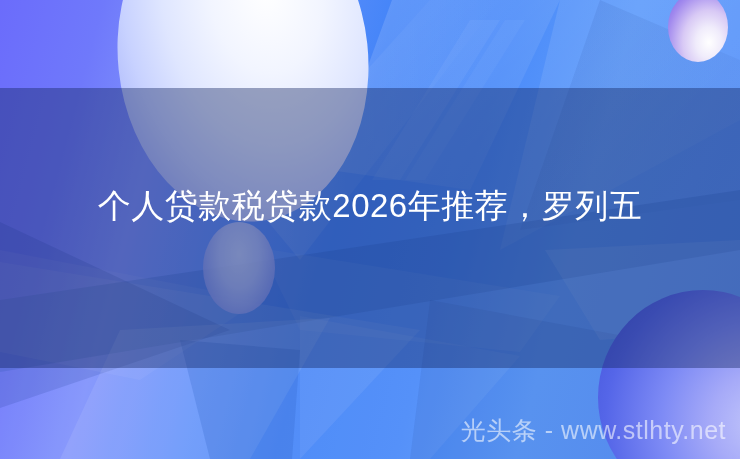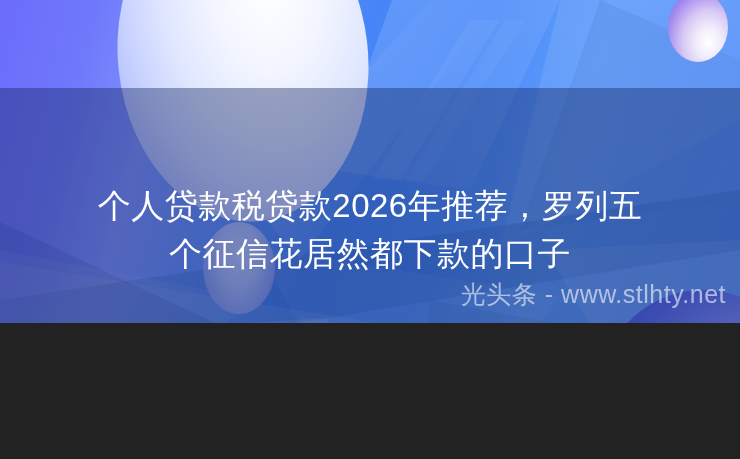--- a/index.html
+++ b/index.html
@@ -3,21 +3,21 @@
 <meta charset="utf-8">
 <style>
   html, body {
     margin: 0;
     padding: 0;
     background: #222;
   }
   #banner {
     position: relative;
     width: 740px;
-    height: 323px;
+    height: 459px;
     overflow: hidden;
     font-family: "Liberation Sans", "DejaVu Sans", sans-serif;
     background: #c2410c;
   }
 
   
   .bg-base {
     position: absolute;
     inset: 0;
     background:
@@ -155,18 +155,17 @@
 
   <div class="orb orb-main"></div>
   <div class="orb orb-small-left"></div>
   <div class="orb orb-topright"></div>
   <div class="orb orb-bottomright"></div>
 
   <div class="dark-band"></div>
 
   <div class="title-wrap">
     <div class="title-line">个人贷款税贷款2026年推荐，罗列五</div>
-    <div class="title-line">个征信花居然都下款的口子</div>
   </div>
 
   <div class="watermark">光头条 - www.stlhty.net</div>
 
 </div>
 
 </body></html>

